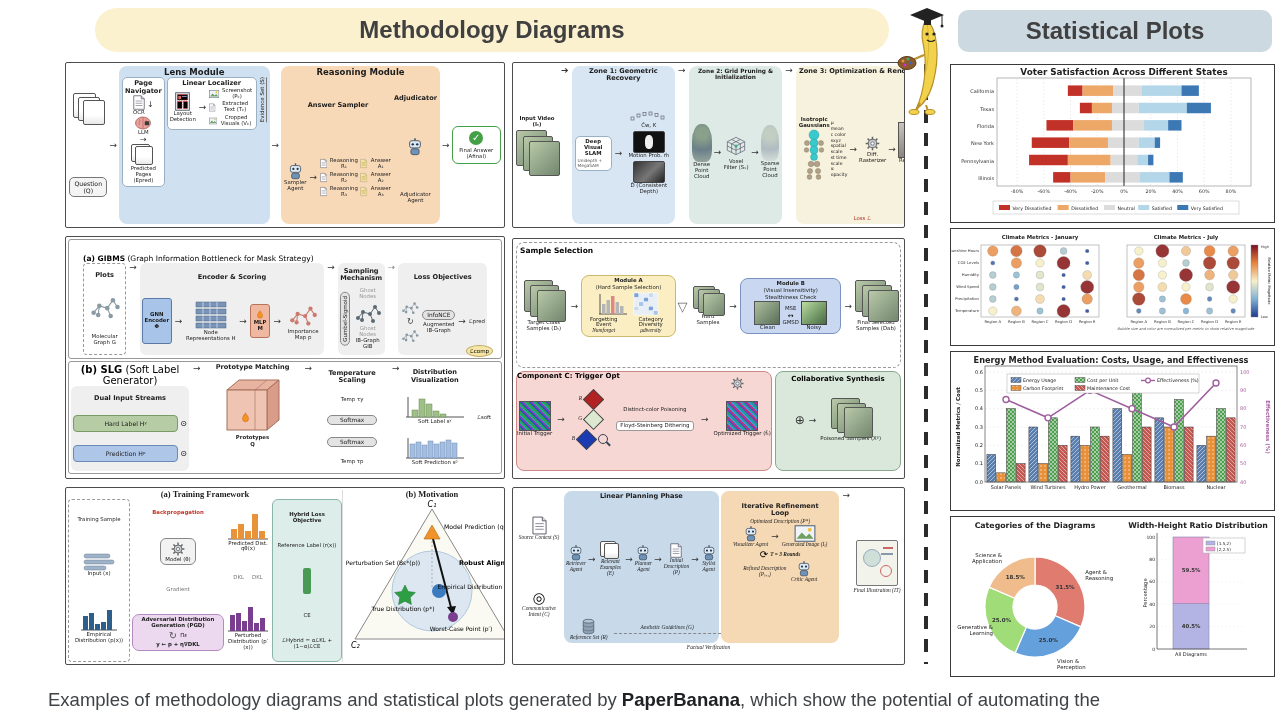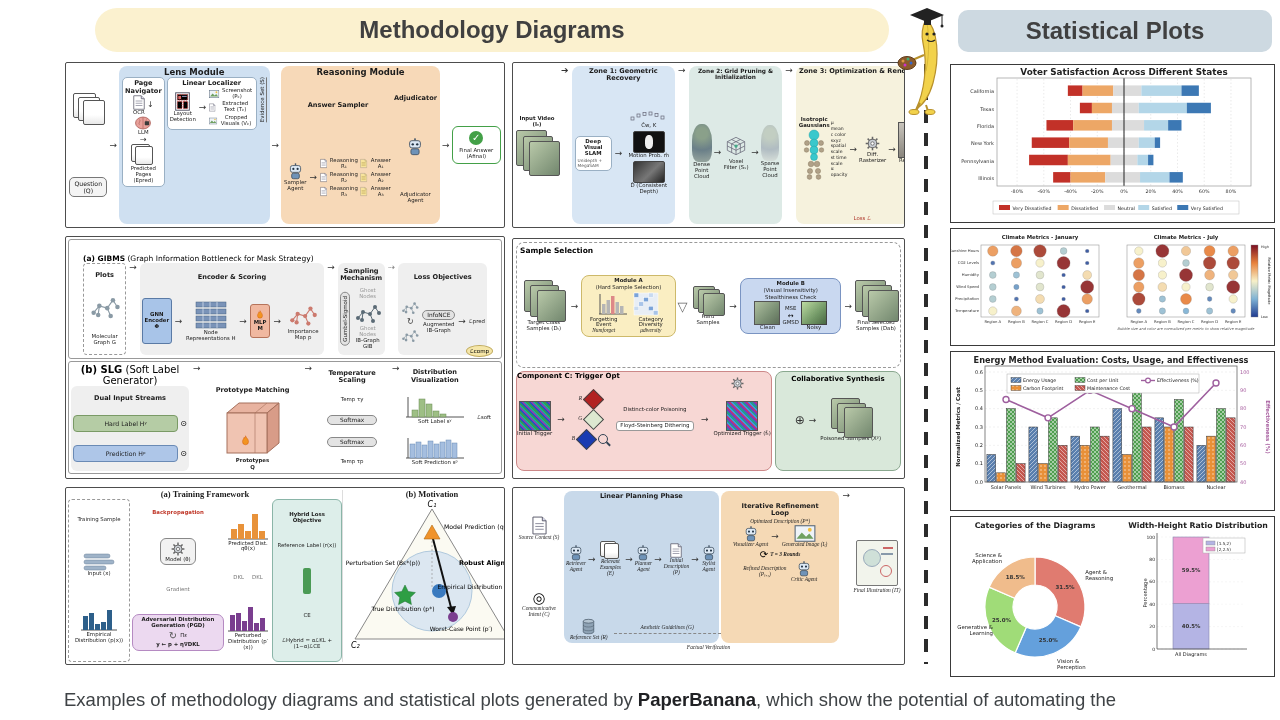--- a/index.html
+++ b/index.html
@@ -29,21 +29,21 @@
 .photo{border:1px solid #555;flex:none;background:linear-gradient(135deg,#aebf9f,#7a8f74 60%,#5d6e59)}
 .bubble{border:1px solid #777;border-radius:5px;background:#f4f4f4;padding:2px 3px}
 .mag{width:8px;height:8px;border:1.5px solid #345;border-radius:50%;position:relative;flex:none}
 .mag::after{content:'';position:absolute;width:5px;height:1.5px;background:#345;transform:rotate(45deg);right:-4px;bottom:-1px}
 .dia{width:13px;height:13px;transform:rotate(45deg);border:1px solid #444;flex:none}
 .gearbox{background:#f2f2f2;border:1px solid #888;border-radius:6px;padding:2px 4px}
 .chartbox{position:absolute;background:#fff;border:1.6px solid #3a3a3a;box-sizing:border-box}
 svg{display:block;font-family:"DejaVu Sans",sans-serif}
 .hdrpill{position:absolute;display:flex;align-items:center;justify-content:center;font-weight:700;font-size:24px;color:#404040;font-family:"Liberation Sans",sans-serif}
 .divider{position:absolute;width:4px;background:repeating-linear-gradient(180deg,#2b2b2b 0 13px,transparent 13px 23px)}
-.caption{position:absolute;left:64px;top:689px;width:1160px;font-size:18.5px;color:#3f4346;font-family:"Liberation Sans",sans-serif}
+.caption{position:absolute;left:48px;top:689px;width:1160px;font-size:18.5px;color:#3f4346;font-family:"Liberation Sans",sans-serif}
 .evi{writing-mode:vertical-rl;transform:rotate(180deg);font-size:5.5px;color:#222;border-left:1px solid #777;padding-left:1px}
 .hl{font-size:5.4px;line-height:1.1;text-align:center;color:#1c1c1c}
 .p45{font-size:4.6px;line-height:1.25;color:#222;text-align:left}
 </style>
 </head>
 <body>
 
 <svg width="0" height="0" style="position:absolute">
 <defs>
 <symbol id="bot" viewBox="0 0 20 20">
@@ -400,21 +400,21 @@
               <div class="l" style="flex:1;background:#b5cca5;border:1px solid #7a9a66;border-radius:4px;padding:4px 1px">Hard Label Hʸ</div>
               <span style="font-size:8px">⊙</span>
             </div>
         <div class="fr" style="gap:2px;width:100%">
               <div class="l" style="flex:1;background:#aec6e8;border:1px solid #6a8ab5;border-radius:4px;padding:4px 1px">Prediction Hᵖ</div>
               <span style="font-size:8px">⊙</span>
             </div>
       </div>
     </div>
     <span class="ar">→</span>
-    <div class="fc" style="width:96px;justify-content:flex-end;gap:1px">
+    <div class="fc" style="width:96px;justify-content:flex-start;gap:1px">
       <div class="st">Prototype Matching</div>
       <svg width="72" height="62">
         <polygon points="10,18 50,18 62,8 22,8" fill="#e8b3a0" stroke="#a5705c"></polygon>
         <polygon points="50,18 62,8 62,48 50,58" fill="#d89c88" stroke="#a5705c"></polygon>
         <rect x="10" y="18" width="40" height="40" fill="#f0c4b2" stroke="#a5705c"></rect>
         <line x1="38" y1="18" x2="38" y2="58" stroke="#a5705c" stroke-width="0.6"></line>
         <line x1="38" y1="18" x2="50" y2="8" stroke="#a5705c" stroke-width="0.6"></line>
         <use href="#flame" x="24" y="40" width="9" height="12"></use>
       </svg>
       <span class="hl b">Prototypes</span>

